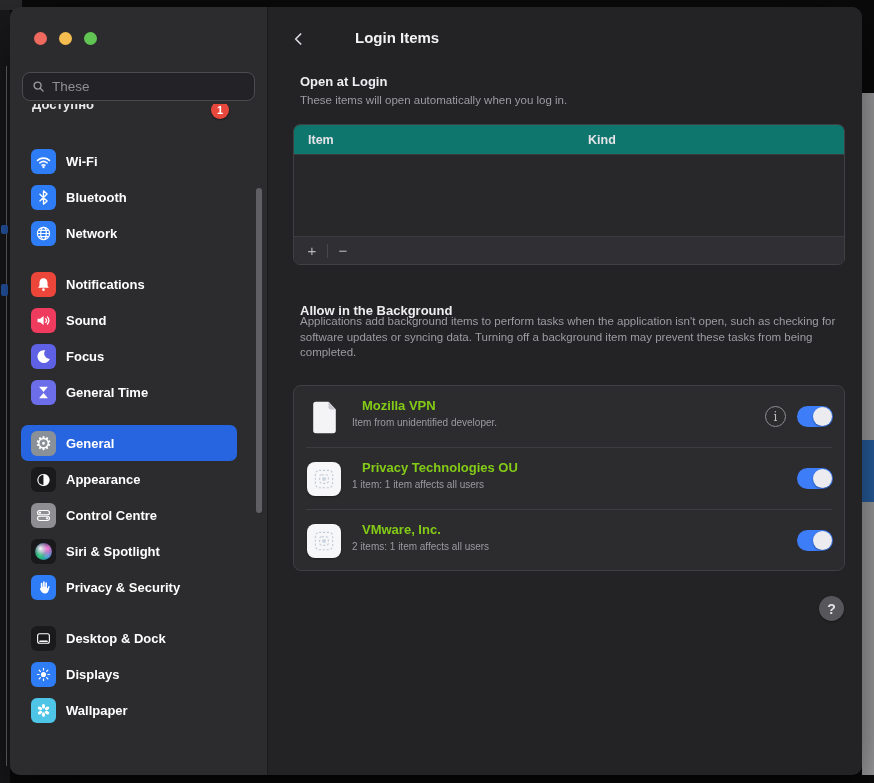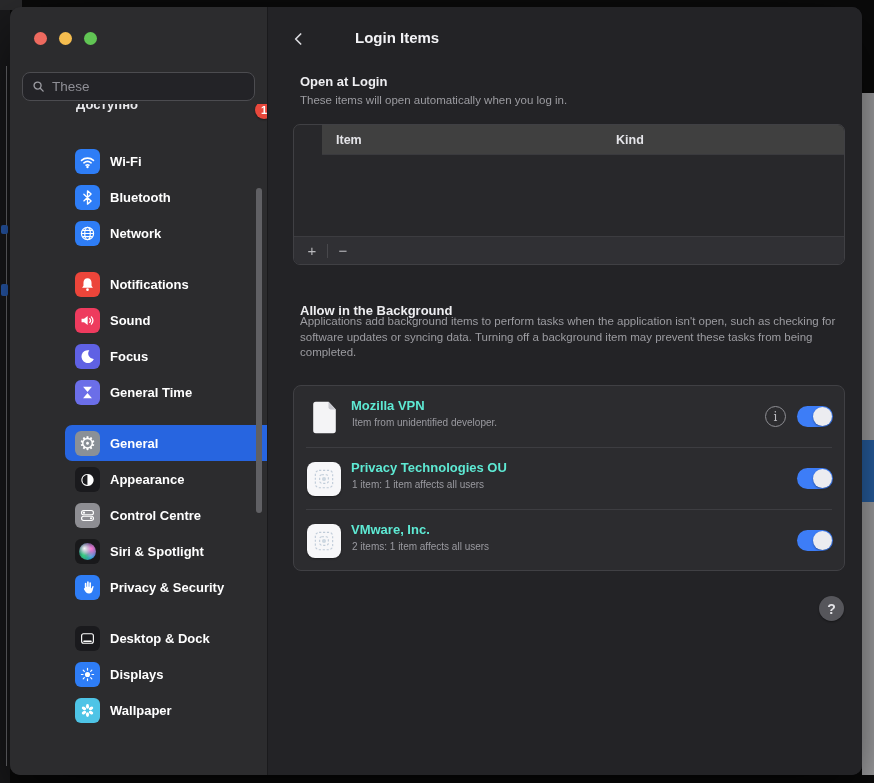--- a/index.html
+++ b/index.html
@@ -24,21 +24,21 @@
   .sidebar { width:258px; flex:none; background:#2c2c2e; position:relative; border-right:1px solid #1a1a1c; }
   .tl { position:absolute; top:25px; left:24px; display:flex; gap:12px; }
   .dot { width:13px; height:13px; border-radius:50%; }
   .dot.r { background:#ee6a5f; } .dot.y { background:#f5bd4f; } .dot.g { background:#61c554; }
 
   .search { position:absolute; left:12px; top:65px; width:233px; height:29px; border-radius:8px;
             background:#232327; border:1px solid #4c4c50; display:flex; align-items:center; padding-left:8px; gap:6px; }
   .search svg { width:15px; height:15px; flex:none; }
   .search .ph { color:#8f8f96; font-size:13.5px; }
 
-  .sb-list { position:absolute; left:0; right:0; top:97px; bottom:0; overflow:hidden; padding:0 11px;margin-left:44px; }
+  .sb-list { position:absolute; left:0; right:0; top:97px; bottom:0; overflow:hidden; padding:0 11px; }
   .sw { position:relative; margin:-8px 0 30px 0; padding-left:11px; }
   .sw .ln { font-size:13px; font-weight:600; color:#e9e9ec; line-height:17px; }
   .badge { position:absolute; left:190px; top:5px; width:18px; height:18px; border-radius:50%;
            background:#e8483c; color:#fff; font-size:11px; font-weight:700;
            display:flex; align-items:center; justify-content:center; box-shadow:0 1px 2px rgba(0,0,0,.4); }
 
   .group { margin-bottom:15px; }
   .item { display:flex; align-items:center; gap:10px; height:36px; border-radius:7px; padding:0 10px; width:216px; }
   .item.sel { background:#2765e0; }
   .item .lb { font-size:13px; font-weight:600; color:#ffffff; white-space:nowrap; }
@@ -56,40 +56,40 @@
   .content { flex:1; position:relative; background:#232326; }
   .back { position:absolute; left:20px; top:21px; width:22px; height:22px; display:flex; align-items:center; justify-content:center; }
   .back svg { width:16px; height:16px; }
   .ptitle { position:absolute; left:60px; top:22px; font-size:15px; font-weight:700; color:#f2f2f5;margin-left:27px; }
 
   .shead { position:absolute; left:32px; font-size:13px; font-weight:700; color:#eeeef1; }
   .sdesc { position:absolute; left:32px; font-size:11.5px; color:#9c9ca1; line-height:15.5px; width:540px; }
 
   .tablebox { position:absolute; left:25px; top:117px; width:552px; height:141px; border-radius:7px;
               border:1px solid #404044; background:#28282b; overflow:hidden; }
-  .thead { position:relative; height:30px; background:#404040; border-bottom:1px solid #3a3a3e;
-           display:flex; align-items:center;margin-left:28px; }
+  .thead { position:relative; height:30px; background:#0f766e; border-bottom:1px solid #3a3a3e;
+           display:flex; align-items:center; }
   .thead .c1 { margin-left:14px; font-size:12.5px; font-weight:600; color:#e4e4e8; }
   .thead .c2 { position:absolute; left:294px; font-size:12.5px; font-weight:600; color:#e4e4e8; }
   .tbody { height:81px; background:#28282b; }
   .tfoot { height:28px; background:#303034; border-top:1px solid #3c3c40; display:flex; align-items:center; padding-left:8px; }
   .tbtn { width:20px; height:20px; display:flex; align-items:center; justify-content:center;
           color:#b9b9bd; font-size:15px; line-height:1; }
   .tsep { width:1px; height:14px; background:#48484c; margin:0 5px; }
 
   .bgbox { position:absolute; left:25px; top:378px; width:552px; height:186px; border-radius:8px;
            border:1px solid #404044; background:#2c2c2f; }
   .brow { position:absolute; left:0; width:100%; height:62px; }
   .brow.sep::after { content:""; position:absolute; left:12px; right:12px; bottom:0; height:1px; background:#3d3d41; }
   .ricon { position:absolute; left:12px; top:13px; width:36px; height:36px; display:flex; align-items:center; justify-content:center; }
   .docic { width:27px; height:33px; }
   .extic { width:34px; height:34px; border-radius:8px; background:#f7f7f9; display:flex; align-items:center; justify-content:center;
            box-shadow:0 1px 2px rgba(0,0,0,.35); }
   .extic svg { width:26px; height:26px; }
-  .rtitle { position:absolute; left:57px; top:12px; font-size:13px; font-weight:600; color:#5eead4; }
+  .rtitle { position:absolute; left:68px; top:12px; font-size:13px; font-weight:600; color:#84cc16; }
   .rdetail { position:absolute; left:58px; top:31px; font-size:10px; color:#9a9aa0; }
   .info { position:absolute; left:471px; top:20px; width:21px; height:21px; border:1.5px solid #8e8e93;
           border-radius:50%; color:#bcbcc1; font-family:"DejaVu Serif",serif; font-size:12px;
           display:flex; align-items:center; justify-content:center; }
   .toggle { position:absolute; left:503px; top:20px; width:36px; height:21px; border-radius:11px; background:#3d7df7; }
   .toggle::after { content:""; position:absolute; right:1px; top:1px; width:19px; height:19px; border-radius:50%;
                    background:#ececf0; box-shadow:0 1px 2px rgba(0,0,0,.35); }
 
   .help { position:absolute; left:551px; top:589px; width:25px; height:25px; border-radius:50%;
           background:#56565b; color:#e3e3e7; font-size:14px; font-weight:700;

